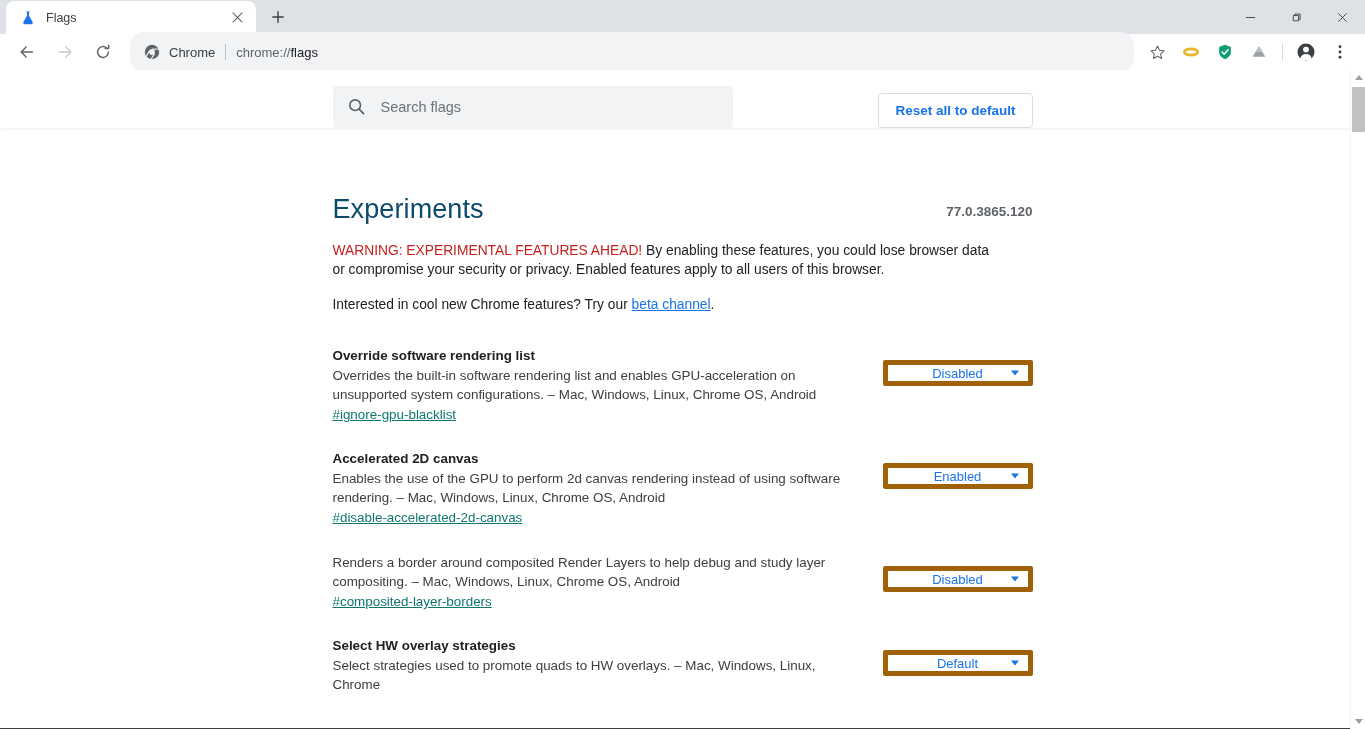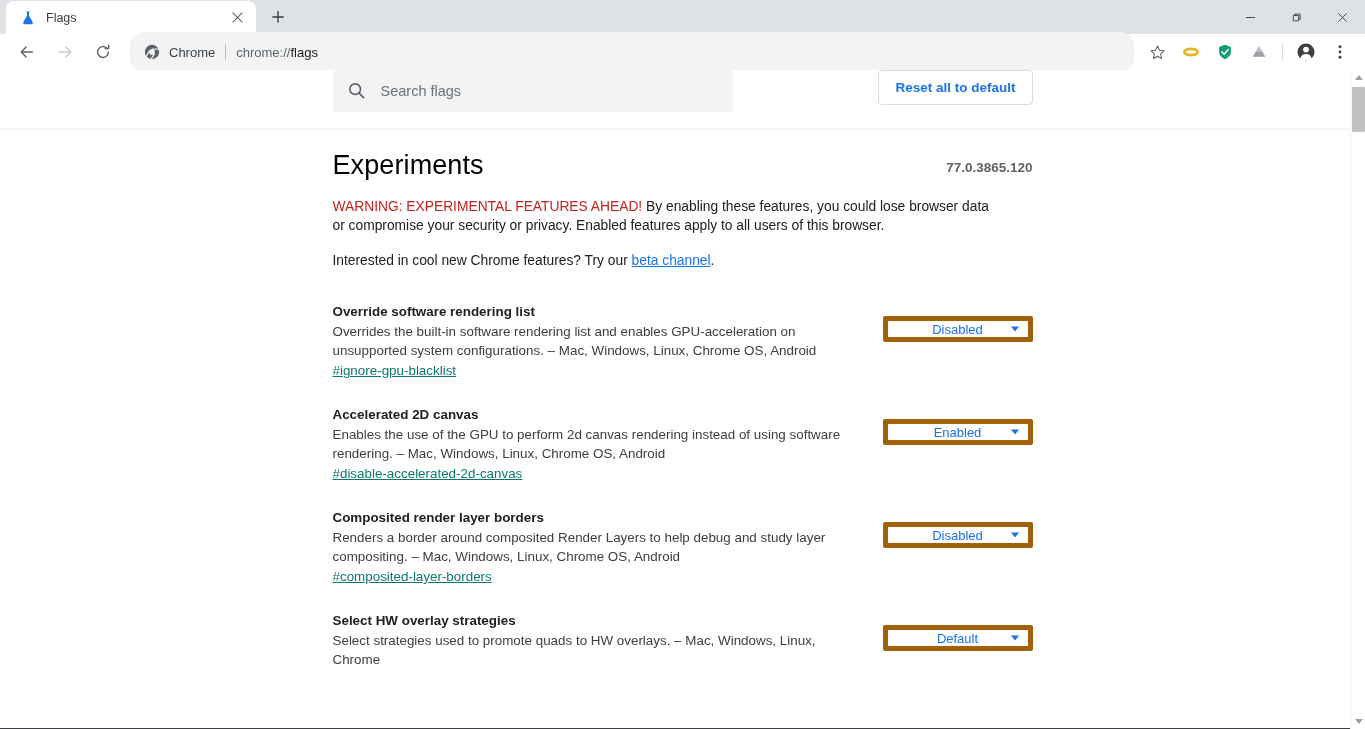--- a/index.html
+++ b/index.html
@@ -109,21 +109,21 @@
     height: 58px;
     background: #ffffff;
     box-shadow: 0 1px 3px rgba(0,0,0,.08);
     position: relative;
     z-index: 2;
   }
   .header-inner {
     width: 700px; margin: 0 auto;
     padding-left: 0;
     height: 58px;
-    display: flex; align-items: flex-start;
+    display: flex; align-items: flex-end;
     position: relative;
     left: 0px;
   }
   .searchbox {
     width: 400px; height: 42px;
     background: #f1f3f4;
     border-radius: 4px;
     display: flex; align-items: center;
     padding: 0 14px;
   }
@@ -151,22 +151,23 @@
 
   .content {
     width: 700px;
     margin: 0 auto;
     padding-top: 22px;
     position: relative;
   }
 
   .title-row { display: flex; align-items: baseline; }
   .page-title {
-    font-size: 27px; font-weight: normal; color: #000000;
+    font-size: 27px; font-weight: normal; color: #0c4a6e;
     letter-spacing: .1px;
+    margin-top: 44px;
   }
   .version {
     margin-left: auto; font-size: 13.5px; color: #5f6368;
     position: relative; top: -2px; font-weight: bold;
   }
 
   .warning {
     margin-top: 16px;
     font-size: 13.8px; line-height: 19px; color: #202124;
     max-width: 670px;
@@ -458,21 +459,20 @@
           <div class="flag-select-wrap">
             <div class="flag-select">
               <span>Enabled</span>
               <span class="caret"></span>
             </div>
           </div>
         </div>
 
         <div class="flag-row">
           <div class="flag-info">
-            <div class="flag-name">Composited render layer borders</div>
             <div class="flag-desc">Renders a border around composited Render Layers to help debug and study layer compositing. – Mac, Windows, Linux, Chrome OS, Android</div>
             <a class="flag-id" href="#">#composited-layer-borders</a>
           </div>
           <div class="flag-select-wrap">
             <div class="flag-select">
               <span>Disabled</span>
               <span class="caret"></span>
             </div>
           </div>
         </div>

